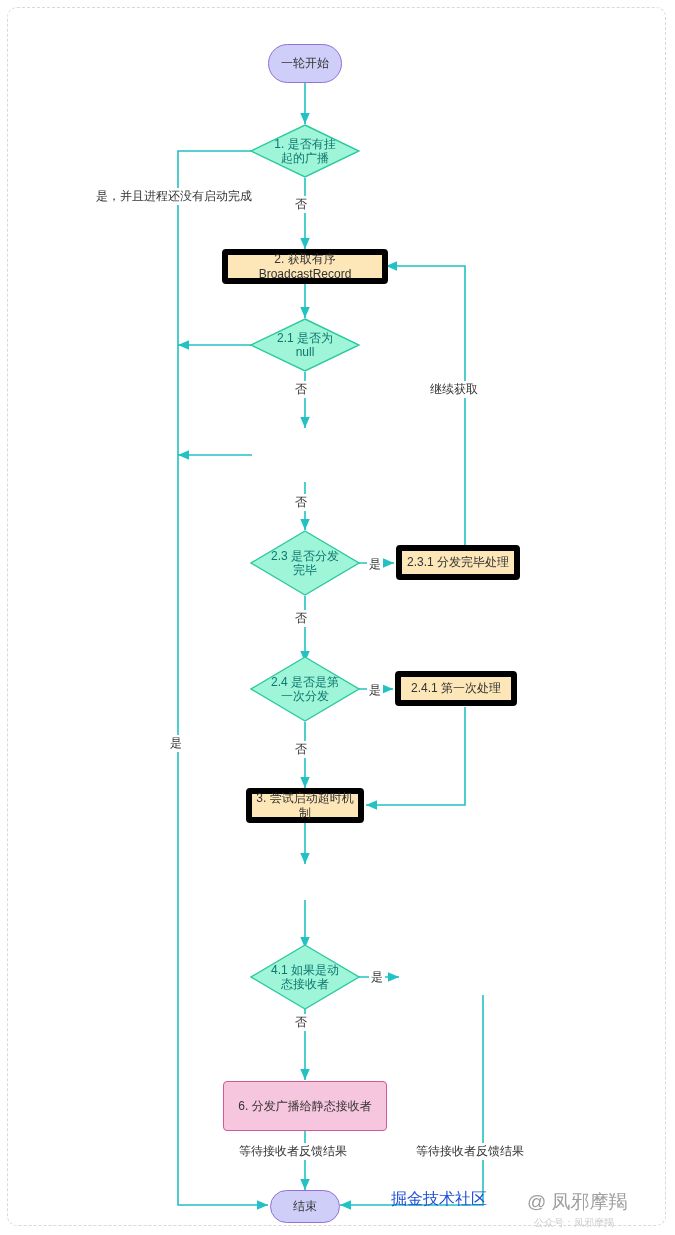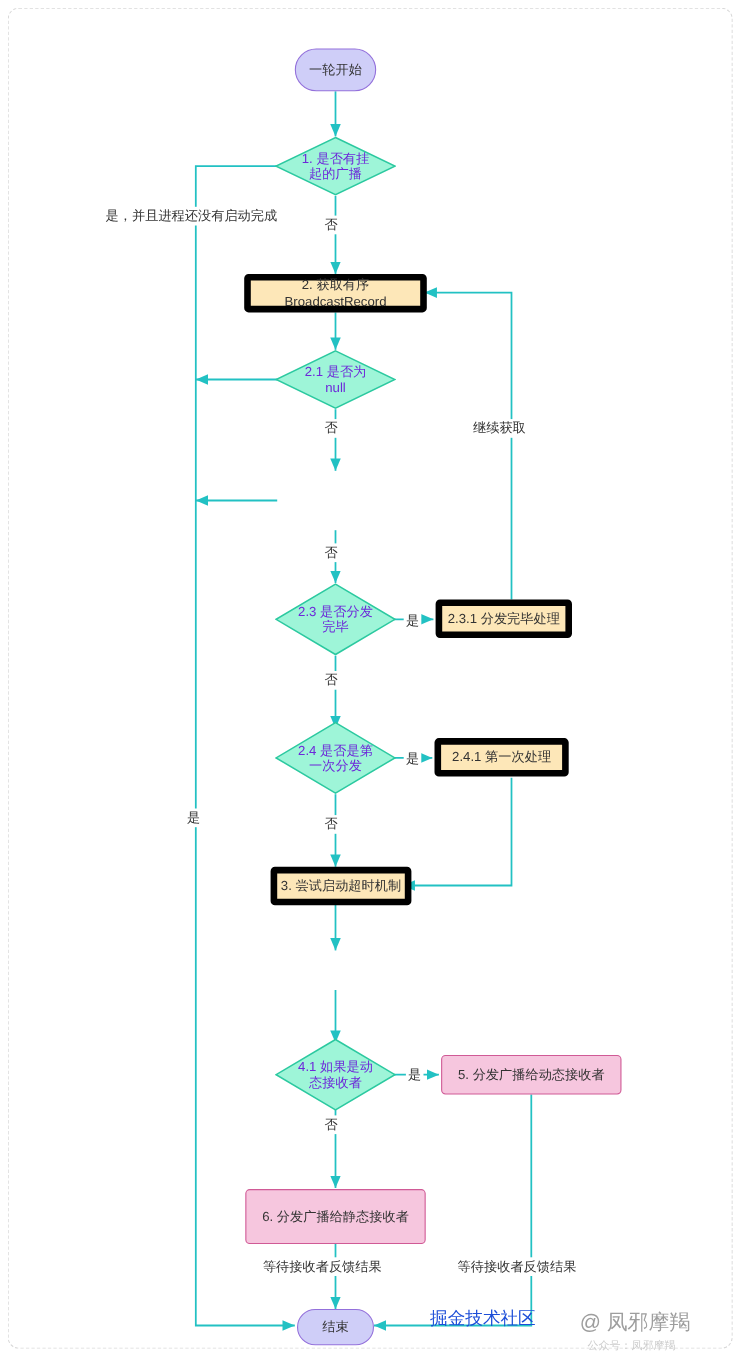--- a/index.html
+++ b/index.html
@@ -76,21 +76,21 @@
     position: absolute;
     left: 0;
     top: 0;
     width: 100%;
     height: 100%;
     display: flex;
     align-items: center;
     justify-content: center;
     text-align: center;
     font-size: 12px;
-    color: #6d28d9;
+    color: #0f766e;
     line-height: 1.2;
     white-space: pre-line;
   }
   .edge-label {
     position: absolute;
     font-size: 12px;
     color: #333333;
     background: #ffffff;
     padding: 0 2px;
     white-space: nowrap;
@@ -212,36 +212,33 @@
       <polygon points="55,1 109,33 55,65 1,33" fill="#9ef5d8" stroke="#2cc9a0" stroke-width="1.4"></polygon>
     </svg>
     <div class="diamond-label">2.4 是否是第
 一次分发</div>
   </div>
 
   <div class="node n-rect" style="left:395px; top:671px; width:122px; height:35px;">
     <span>2.4.1 第一次处理</span>
   </div>
 
-  <div class="node n-rect" style="left:246px; top:788px; width:128px; height:35px;">
+  <div class="node n-rect" style="left:246px; top:788px; width:118px; height:35px;">
     <span>3. 尝试启动超时机制</span>
   </div>
 
 
   <div class="diamond-wrap" style="left:250px; top:944px; width:110px; height:66px;">
     <svg class="diamond-shape" viewBox="0 0 110 66" preserveAspectRatio="none">
       <polygon points="55,1 109,33 55,65 1,33" fill="#9ef5d8" stroke="#2cc9a0" stroke-width="1.4"></polygon>
     </svg>
     <div class="diamond-label">4.1 如果是动
 态接收者</div>
   </div>
 
-  <div class="node n-pink" style="left:401px; top:959px; width:164px; height:36px;">
-    <span>5. 分发广播给动态接收者</span>
-  </div>
 
   <div class="node n-pink" style="left:223px; top:1081px; width:164px; height:50px;">
     <span>6. 分发广播给静态接收者</span>
   </div>
 
   <div class="node n-round" style="left:270px; top:1190px; width:70px; height:33px;">
     <span>结束</span>
   </div>
 
   <div class="edge-label" style="left:94px; top:188px;">是，并且进程还没有启动完成</div>

